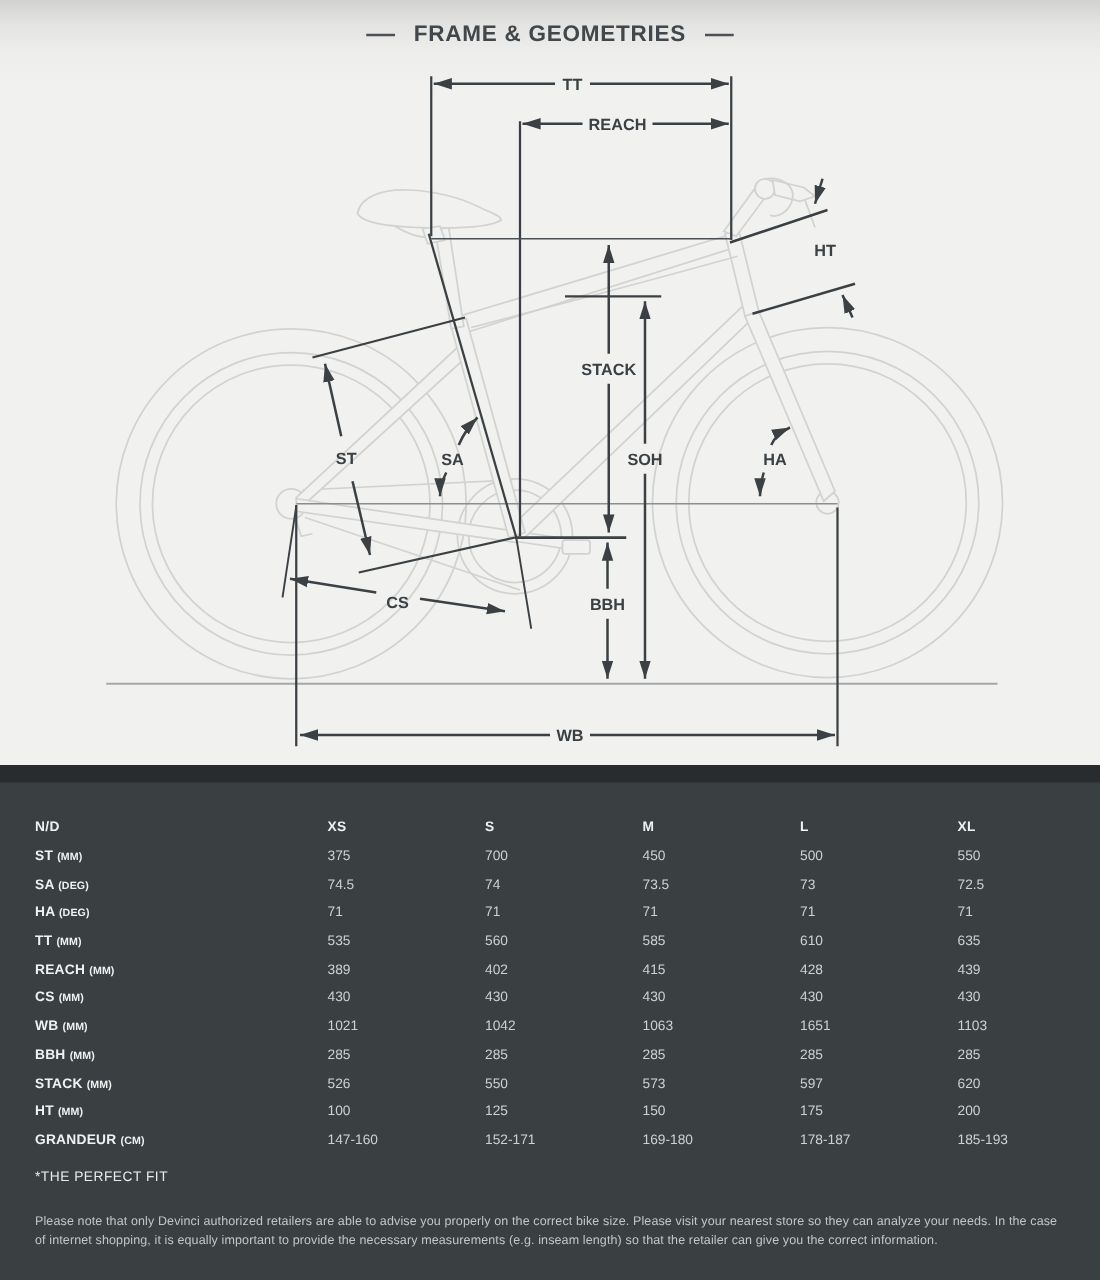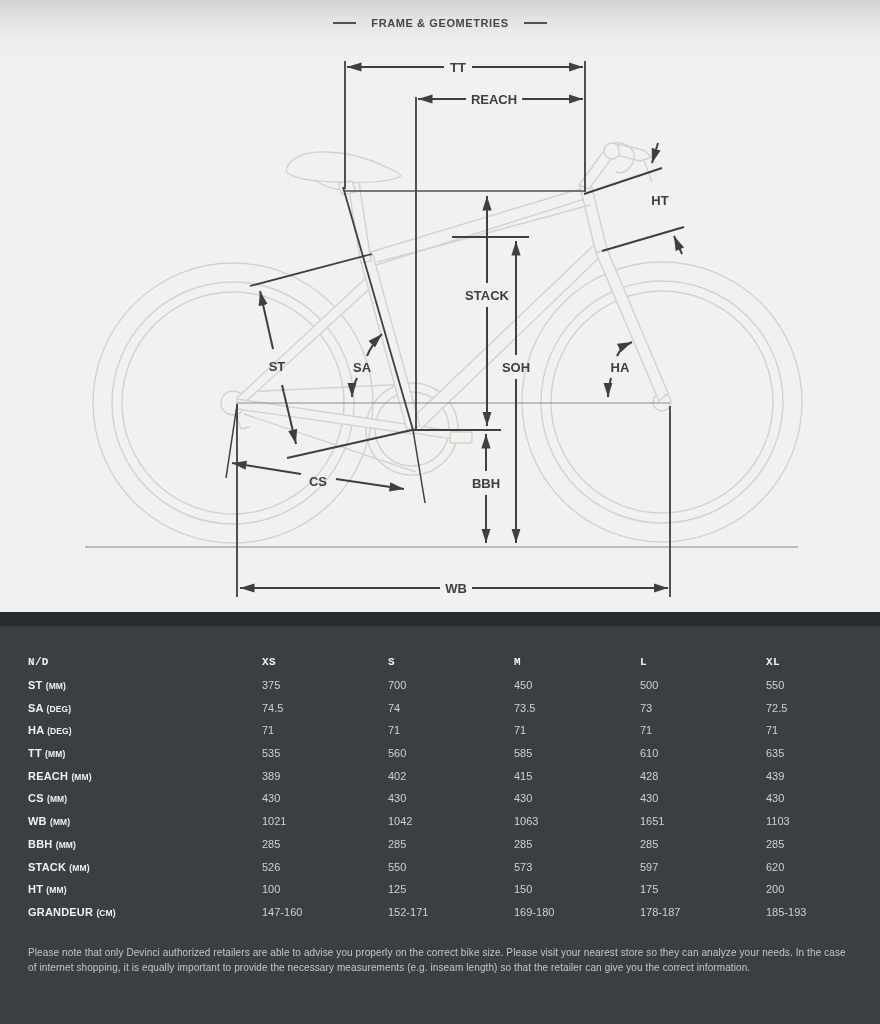--- a/index.html
+++ b/index.html
@@ -10,38 +10,38 @@
   
   .hero {
     position:relative; width:880px; height:612px;
     background:linear-gradient(to bottom,#d2d2d0 0%,#e3e3e1 3%,#eeeeec 7%,#f1f1ef 12%,#f1f1ef 100%);
   }
   .title-row {
     position:absolute; top:17px; left:0; width:100%;
     display:flex; align-items:center; justify-content:center; gap:15px; z-index:2;
   }
   .title {
-    font-size:11px; font-weight:600; letter-spacing:0.6px;
+    font-size:18px; font-weight:600; letter-spacing:0.6px;
     color:#41474b; white-space:nowrap;
   }
   .dash { display:inline-block; width:23px; height:2px; background:#4b5154; }
   .hero svg { position:absolute; top:0; left:0; }
 
   
   .spec {
     width:880px; height:412px; background:#3a3f42;
     border-top:14px solid #282c2e;
   }
   .geo-table { padding:25px 28px 0 28px; }
   .row {
     display:grid; grid-template-columns:234px 126px 126px 126px 126px 1fr;
     height:22.7px; align-items:center;
   }
   .cell { font-size:11px; color:#ced1d2; }
-  .hcell { font-weight:bold; color:#f0f2f2; letter-spacing:0.3px;font-family:Liberation Mono, monospace; }
+  .hcell { font-weight:bold; color:#f0f2f2; letter-spacing:0.3px; }
   .lbl { font-weight:bold; color:#f0f2f2; letter-spacing:0.2px; }
   .lbl .unit { font-size:8.5px; letter-spacing:0.1px; }
   .footer { margin:13px 28px 0 28px; }
   .footer-title { font-size:11px; color:#e9ebeb; letter-spacing:0.4px; margin-bottom:7px; }
   .footer-body { font-size:10px; line-height:15px; color:#c3c6c7; letter-spacing:0.1px;margin-top:22px; }
 </style>
 </head>
 <body>
 
 <div class="page">
@@ -298,17 +298,18 @@
         <div class="row">
           <div class="cell lbl"><span>GRANDEUR</span> <span class="unit">(CM)</span></div>
           <div class="cell val">147-160</div>
           <div class="cell val">152-171</div>
           <div class="cell val">169-180</div>
           <div class="cell val">178-187</div>
           <div class="cell val">185-193</div>
         </div>
       </div>
     <div class="footer">
+      <div class="footer-title">*THE PERFECT FIT</div>
       <p class="footer-body">Please note that only Devinci authorized retailers are able to advise you properly on the correct bike size. Please visit your nearest store so they can analyze your needs. In the case of internet shopping, it is equally important to provide the necessary measurements (e.g. inseam length) so that the retailer can give you the correct information.</p>
     </div>
   </section>
 
 </div>
 
 </body></html>

